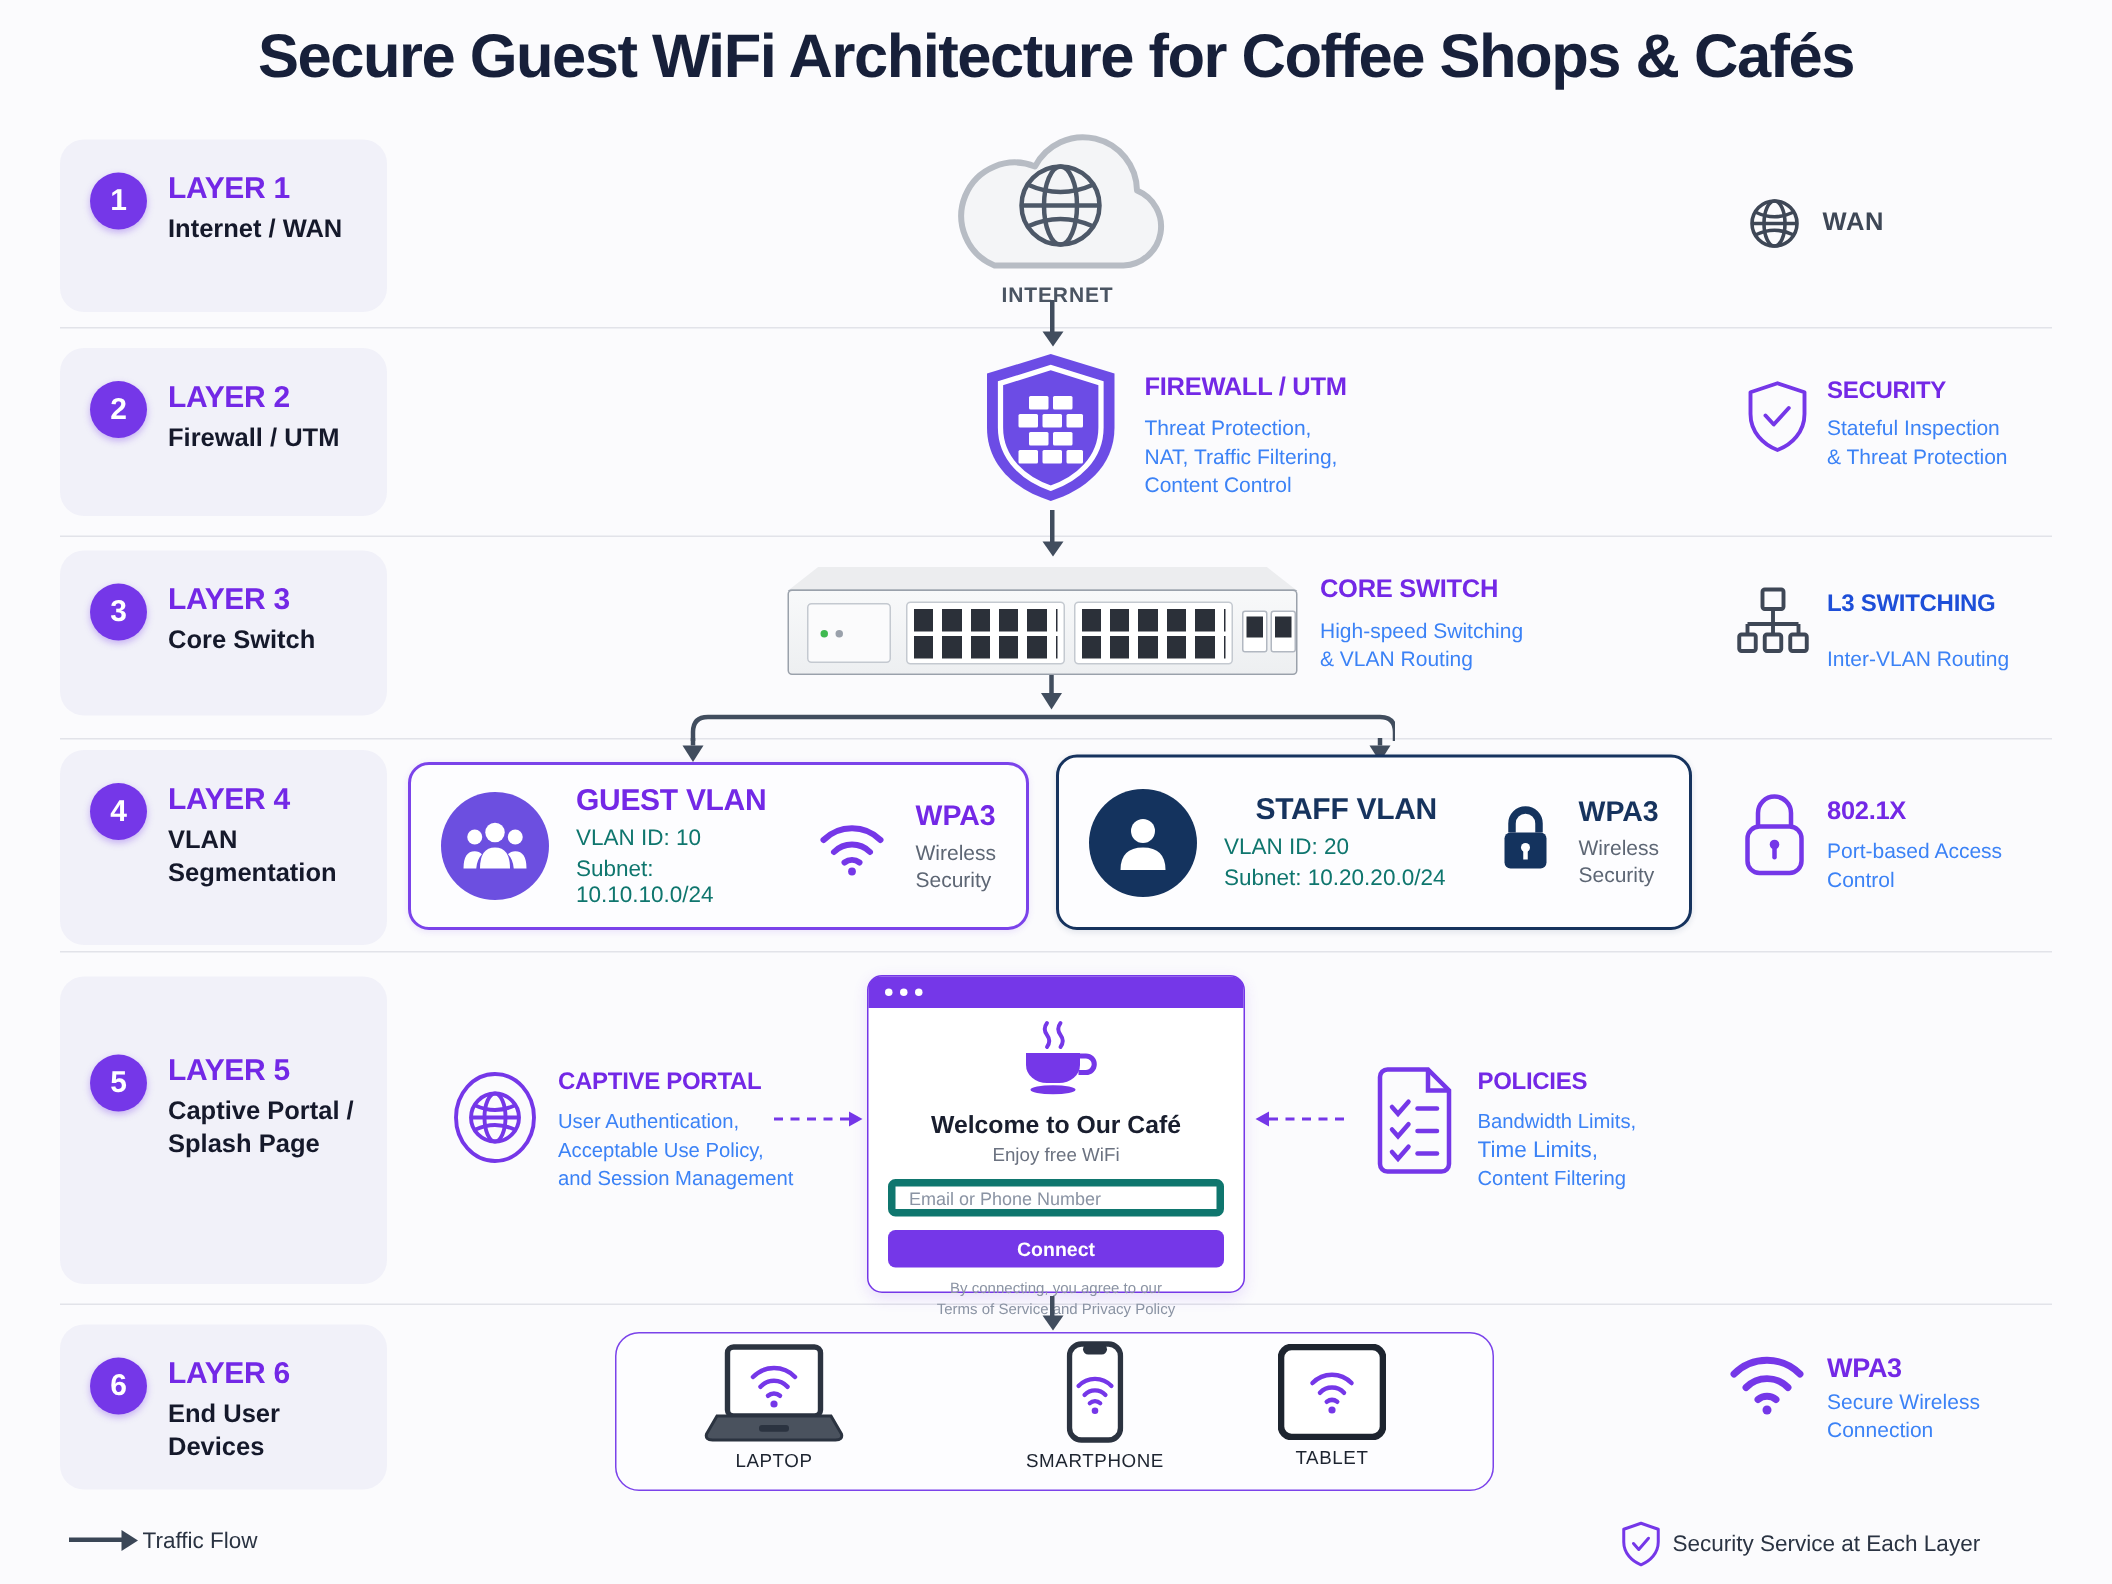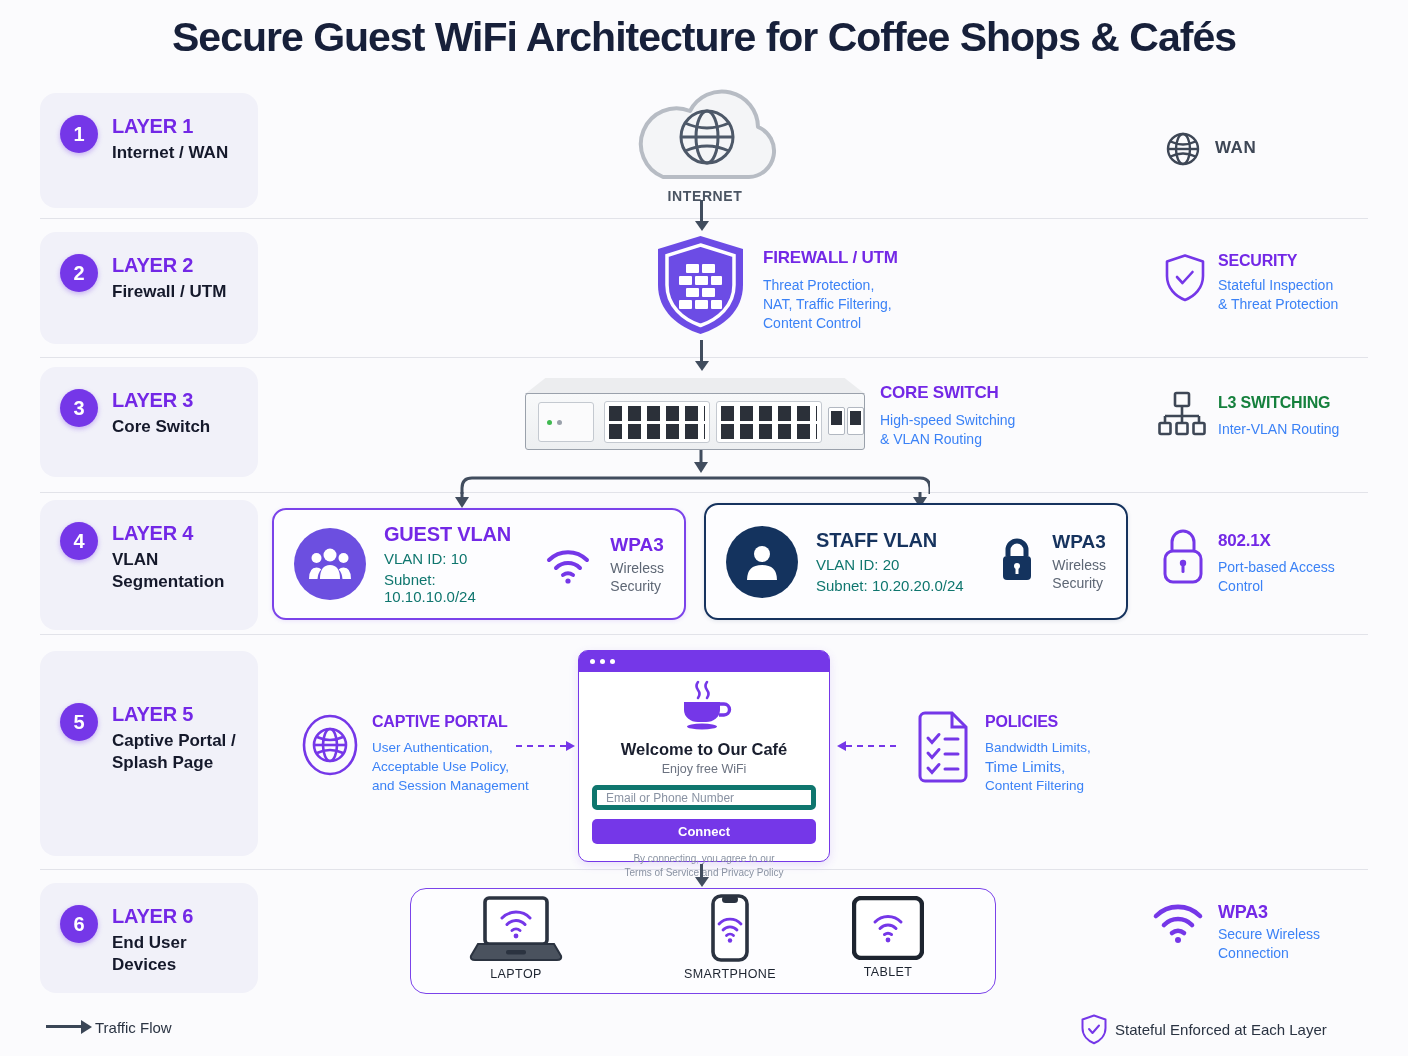--- a/index.html
+++ b/index.html
@@ -30,21 +30,21 @@
     flex:0 0 38px; width:38px; height:38px; border-radius:50%;
     background:#7537E8; color:#fff; font-weight:800; font-size:20px;
     display:flex; align-items:center; justify-content:center;
     box-shadow:0 2px 5px rgba(117,55,232,.35);
   }
   .chip-title { font-size:20px; font-weight:800; color:#7328E6; letter-spacing:-.2px; }
   .chip-sub   { font-size:17px; font-weight:700; color:#15192B; margin-top:4px; line-height:22px; }
 
   
   .sec-title  { font-size:17px; font-weight:800; color:#7328E6; letter-spacing:-.2px; }
-  .sec-title.dark { color:#15803d; }
+  .sec-title.dark { color:#1d4ed8; }
   .sec-line   { font-size:14px; color:#3b82f6; line-height:19px; }
   .mini-label { font-size:14px; font-weight:700; color:#4A5462; letter-spacing:.6px; }
 
   
   .arrow-down { width:3px; background:#414D5E; }
   .arrow-down::after {
     content:''; position:absolute; left:50%; bottom:-9px; transform:translateX(-50%);
     border:7px solid transparent; border-top:10px solid #414D5E; border-bottom:none;
   }
   .dash-arrow { height:0; border-top:2px dashed #7537E8; }
@@ -57,21 +57,21 @@
 
   
   .vlan-box { border-radius:14px; background:#FDFDFF; display:flex; align-items:center; padding:0 20px; gap:18px; }
   .vlan-box.guest { border:2px solid #7B43EA; box-shadow:0 1px 4px rgba(117,55,232,.12); }
   .vlan-box.staff { border:2px solid #16335E; box-shadow:0 1px 4px rgba(22,51,94,.12); }
   .vlan-circle { width:72px; height:72px; border-radius:50%; display:flex; align-items:center; justify-content:center; flex:0 0 72px; }
   .vlan-circle.purple { background:#6C4FE0; }
   .vlan-circle.navy   { background:#14335E; }
   .vlan-title { font-size:20px; font-weight:800; letter-spacing:-.2px; }
   .vlan-title.purple { color:#7328E6; }
-  .vlan-title.navy   { color:#16335E; }
+  .vlan-title.navy   { color:#16335E;margin-left:21px; }
   .vlan-line { font-size:15px; color:#0f766e; margin-top:4px; }
   .wpa-title { font-size:19px; font-weight:800; }
   .wpa-title.purple { color:#7328E6; }
   .wpa-title.navy   { color:#16335E; }
   .wpa-sub { font-size:14px; color:#5D6674; line-height:18px; }
 
   
   .browser {
     left:578px; top:650px; width:252px; height:212px;
     background:#fff; border:1.5px solid #7537E8; border-radius:10px;
@@ -278,21 +278,21 @@
       <line x1="7" y1="26" x2="7" y2="33"></line>
         <line x1="24" y1="26" x2="24" y2="33"></line>
         <line x1="41" y1="26" x2="41" y2="33"></line>
       <rect x="1.5" y="33" width="11" height="11" rx="1.5"></rect>
       <rect x="18.5" y="33" width="11" height="11" rx="1.5"></rect>
       <rect x="35.5" y="33" width="11" height="11" rx="1.5"></rect>
     </svg>
   </div>
   <div class="abs" style="left:1218px;top:394px">
     <div class="sec-title dark" style="font-size:16px">L3 SWITCHING</div>
-    <div class="sec-line" style="margin-top:8px">Inter-VLAN Routing</div>
+    <div class="sec-line" style="margin-top:18px">Inter-VLAN Routing</div>
   </div>
 
   <div class="abs" style="left:450px;top:450px;width:480px;height:60px">
     <svg width="480" height="60" viewBox="0 0 480 60" fill="none">
       <line x1="251" y1="0" x2="251" y2="12" stroke="#414D5E" stroke-width="3"></line>
       <polygon points="244,12 258,12 251,23" fill="#414D5E"></polygon>
       <path d="M12 46 V40 Q12 30 22 30 H470 Q480 30 480 40 V46" transform="translate(0,-2)" stroke="#414D5E" stroke-width="3"></path>
       <line x1="12" y1="42" x2="12" y2="47" stroke="#414D5E" stroke-width="3"></line>
       <line x1="470" y1="42" x2="470" y2="47" stroke="#414D5E" stroke-width="3"></line>
       <polygon points="5,47 19,47 12,58" fill="#414D5E"></polygon>
@@ -501,15 +501,15 @@
 
   <div class="abs legend-arrow"></div>
   <div class="abs footer-text" style="left:95px;top:1019px">Traffic Flow</div>
 
   <div class="abs" style="left:1081px;top:1014px">
     <svg width="26" height="31" viewBox="0 0 26 31" fill="none" stroke="#7537E8" stroke-width="2">
       <path d="M13 1.5 L24.5 5.5 V14 C24.5 21.5 19 26.8 13 29.2 C7 26.8 1.5 21.5 1.5 14 V5.5 Z" stroke-linejoin="round"></path>
       <path d="M8 15 l3.5 4 l6.5 -7.5" stroke-linecap="round" stroke-linejoin="round"></path>
     </svg>
   </div>
-  <div class="abs footer-text" style="left:1115px;top:1021px">Stateful Enforced at Each Layer</div>
+  <div class="abs footer-text" style="left:1115px;top:1021px">Security Service at Each Layer</div>
 
 </div>
 
 </body></html>

